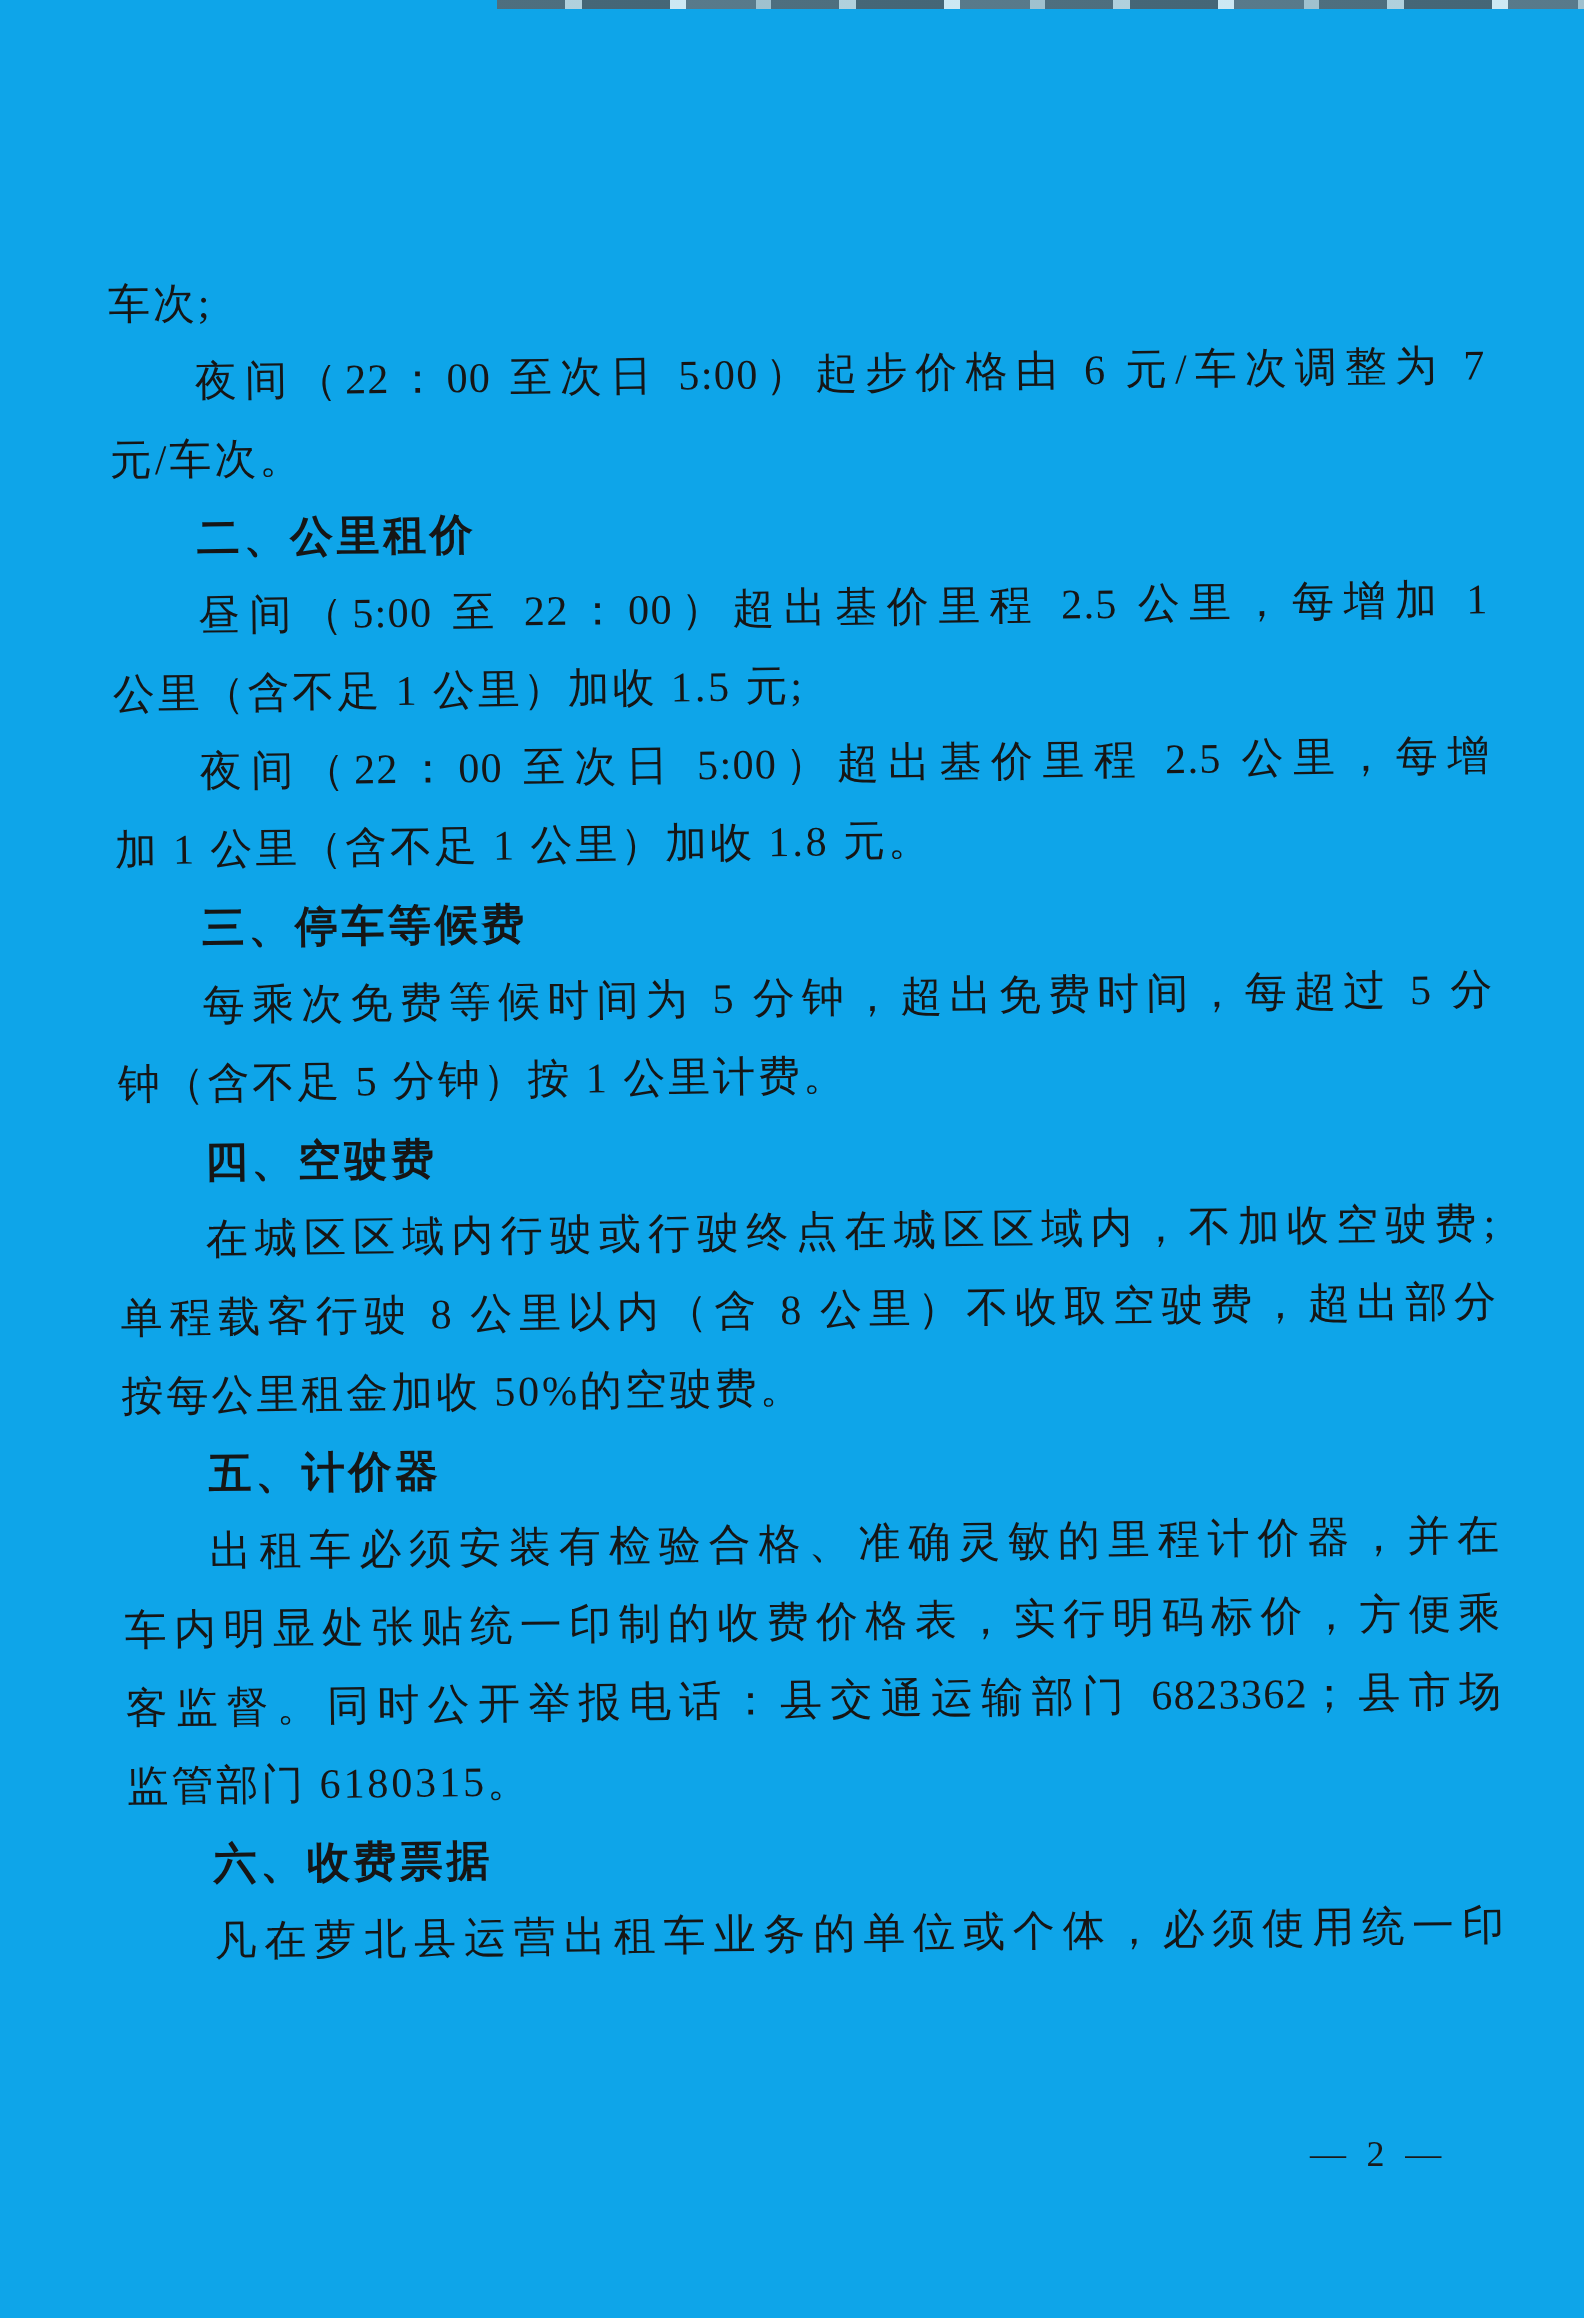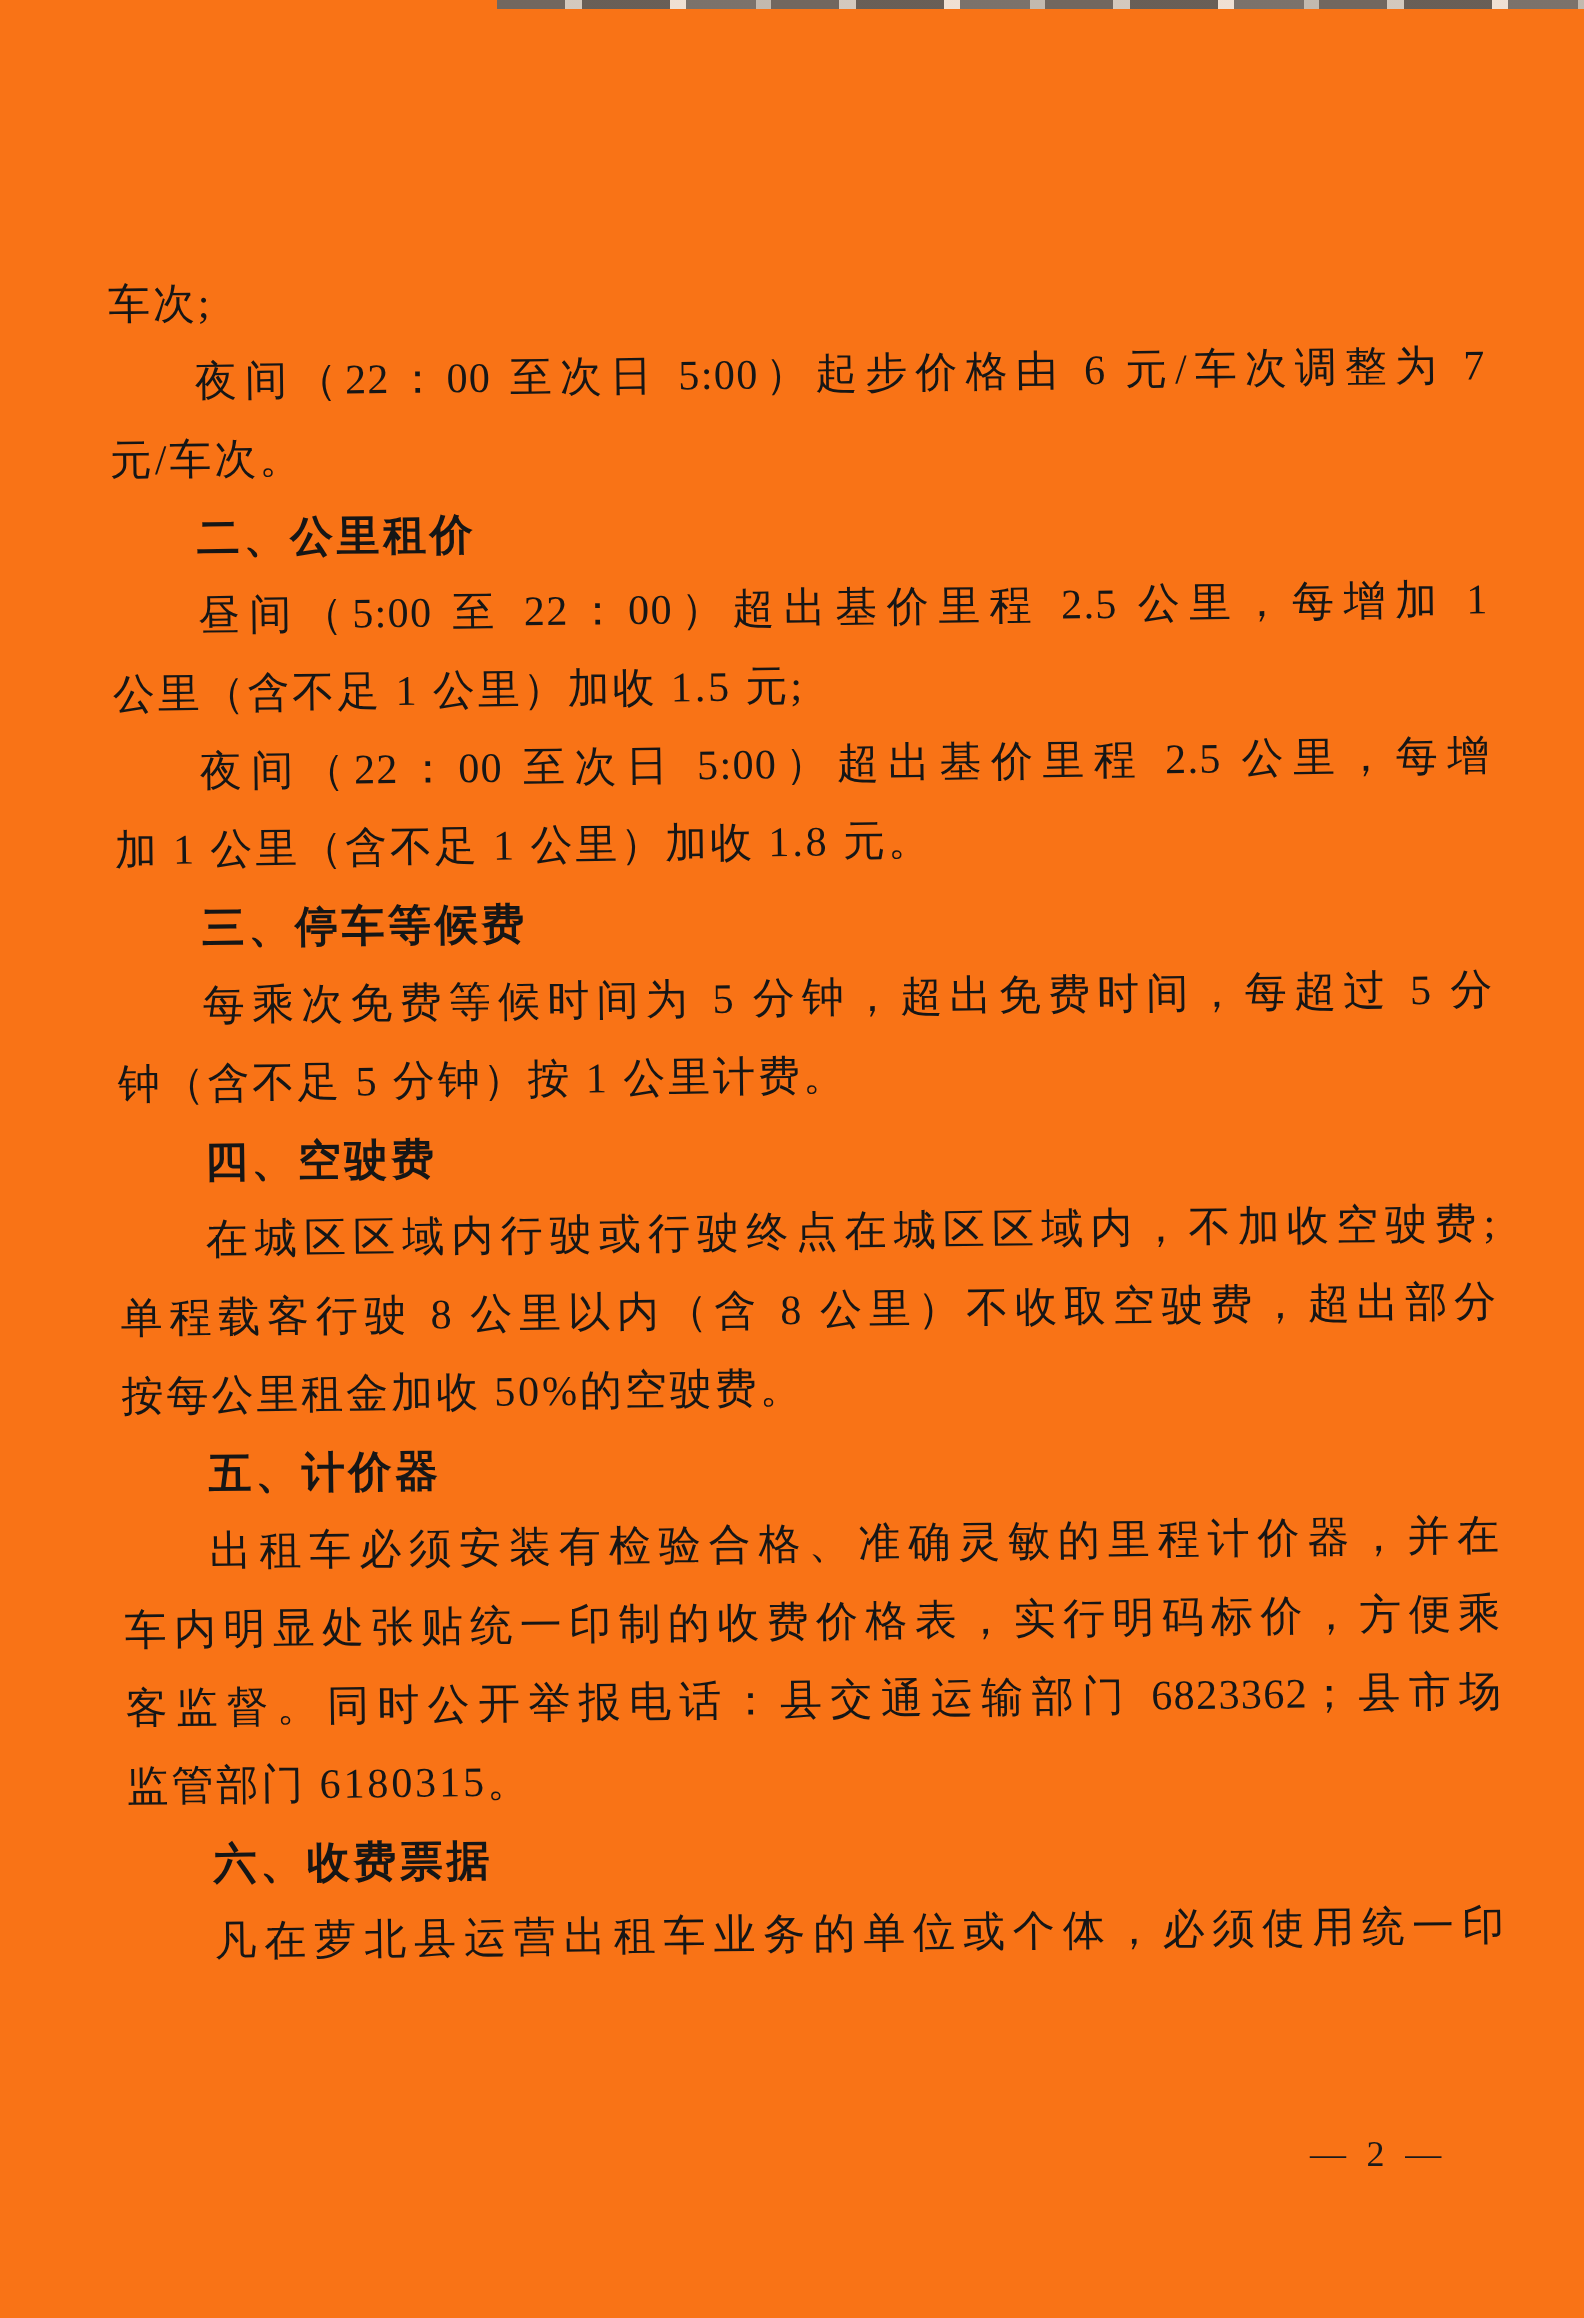--- a/index.html
+++ b/index.html
@@ -4,21 +4,21 @@
 <style>
   html, body {
     margin: 0;
     padding: 0;
     background: #ffffff;
   }
   .page {
     position: relative;
     width: 1585px;
     height: 2319px;
-    background: #f97316;
+    background: #0ea5e9;
     overflow: hidden;
     font-family: "Liberation Serif", serif;
     color: #161616;
   }
   
   .scan-band {
     position: absolute;
     top: 0;
     left: 497px;
     right: 0;

